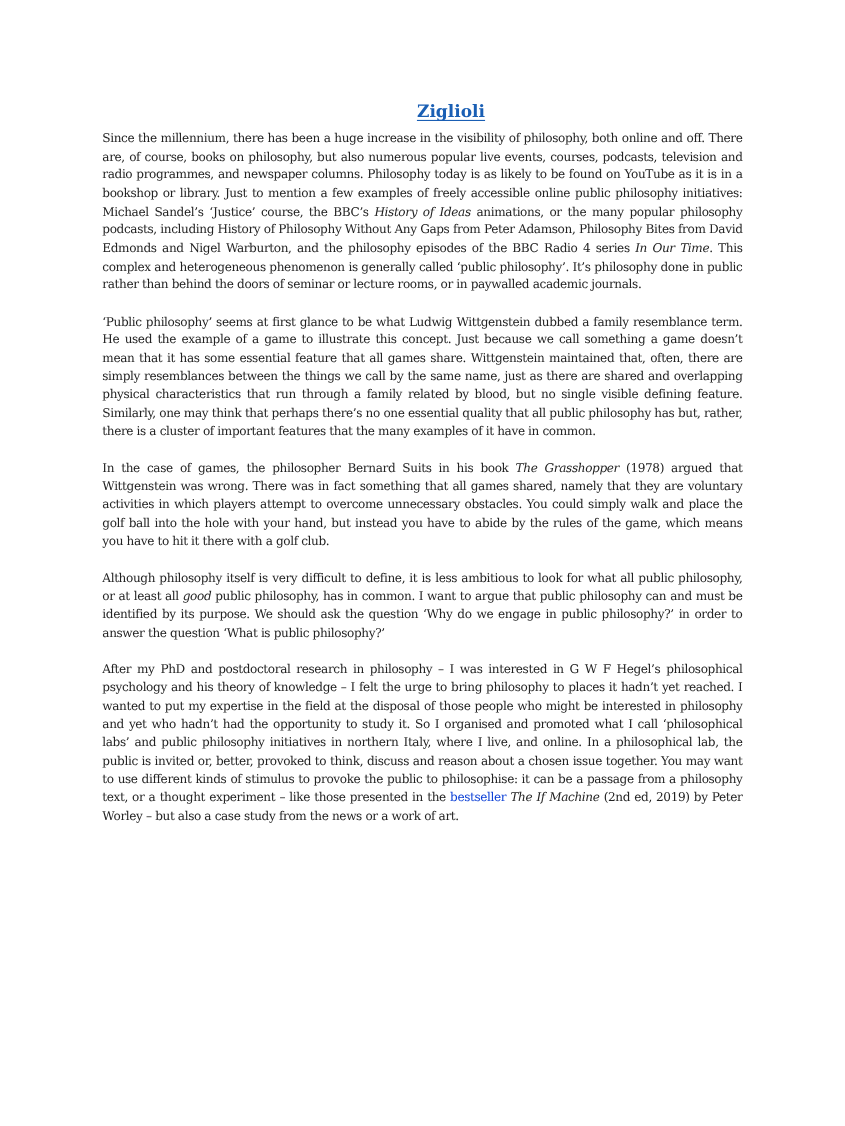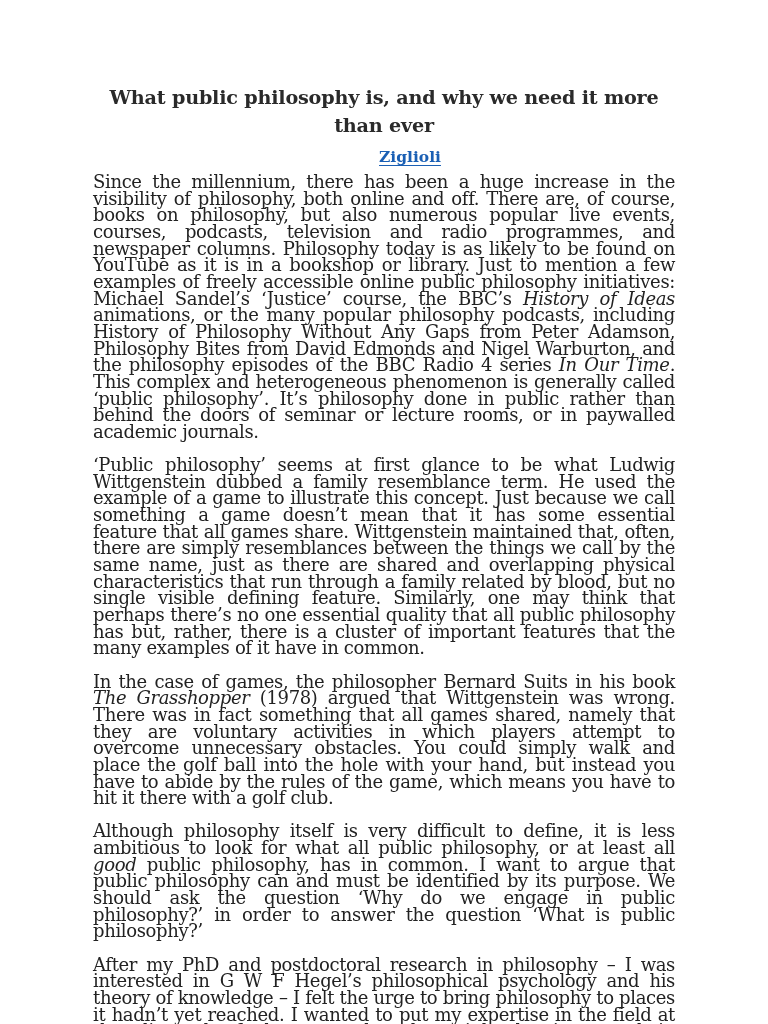--- a/index.html
+++ b/index.html
@@ -31,35 +31,34 @@
     color: #1a5fb4;
     text-decoration: underline;
     text-underline-offset: 3px;
     margin-top: 48px;
   }
   .author .lead {
     display: inline-block;
     width: 52px;
   }
   .para {
-    font-size: 18px;
+    font-size: 11px;
     line-height: 16.65px;
     text-align: justify;
     margin: 0 0 16.6px 0;
     letter-spacing: -0.35px;
     word-spacing: 0px;
   }
   .para em { font-style: italic; }
   .para a { color: #1a0dab; color: #0b3fd6; }
 </style>
 </head>
 <body>
 
 <div class="page">
-  <h1 class="title">What public philosophy is, and why we need it more than ever</h1>
 
   <div class="author-line">
     <a class="author"><span class="lead"></span><span>Ziglioli</span></a>
   </div>
 
   <p class="para"><span>Since the millennium, there has been a huge increase in the visibility of philosophy, both online and off. There are, of course, books on philosophy, but also numerous popular live events, courses, podcasts, television and radio programmes, and newspaper columns. Philosophy today is as likely to be found on YouTube as it is in a bookshop or library. Just to mention a few examples of freely accessible online public philosophy initiatives: Michael Sandel’s ‘Justice’ course, the BBC’s </span><em>History of Ideas</em><span> animations, or the many popular philosophy podcasts, including History of Philosophy Without Any Gaps from Peter Adamson, Philosophy Bites from David Edmonds and Nigel Warburton, and the philosophy episodes of the BBC Radio 4 series </span><em>In Our Time</em><span>. This complex and heterogeneous phenomenon is generally called ‘public philosophy’. It’s philosophy done in public rather than behind the doors of seminar or lecture rooms, or in paywalled academic journals.</span></p>
 
   <p class="para">‘Public philosophy’ seems at first glance to be what Ludwig Wittgenstein dubbed a family resemblance term. He used the example of a game to illustrate this concept. Just because we call something a game doesn’t mean that it has some essential feature that all games share. Wittgenstein maintained that, often, there are simply resemblances between the things we call by the same name, just as there are shared and overlapping physical characteristics that run through a family related by blood, but no single visible defining feature. Similarly, one may think that perhaps there’s no one essential quality that all public philosophy has but, rather, there is a cluster of important features that the many examples of it have in common.</p>
 
   <p class="para"><span>In the case of games, the philosopher Bernard Suits in his book </span><em>The Grasshopper</em><span> (1978) argued that Wittgenstein was wrong. There was in fact something that all games shared, namely that they are voluntary activities in which players attempt to overcome unnecessary obstacles. You could simply walk and place the golf ball into the hole with your hand, but instead you have to abide by the rules of the game, which means you have to hit it there with a golf club.</span></p>

